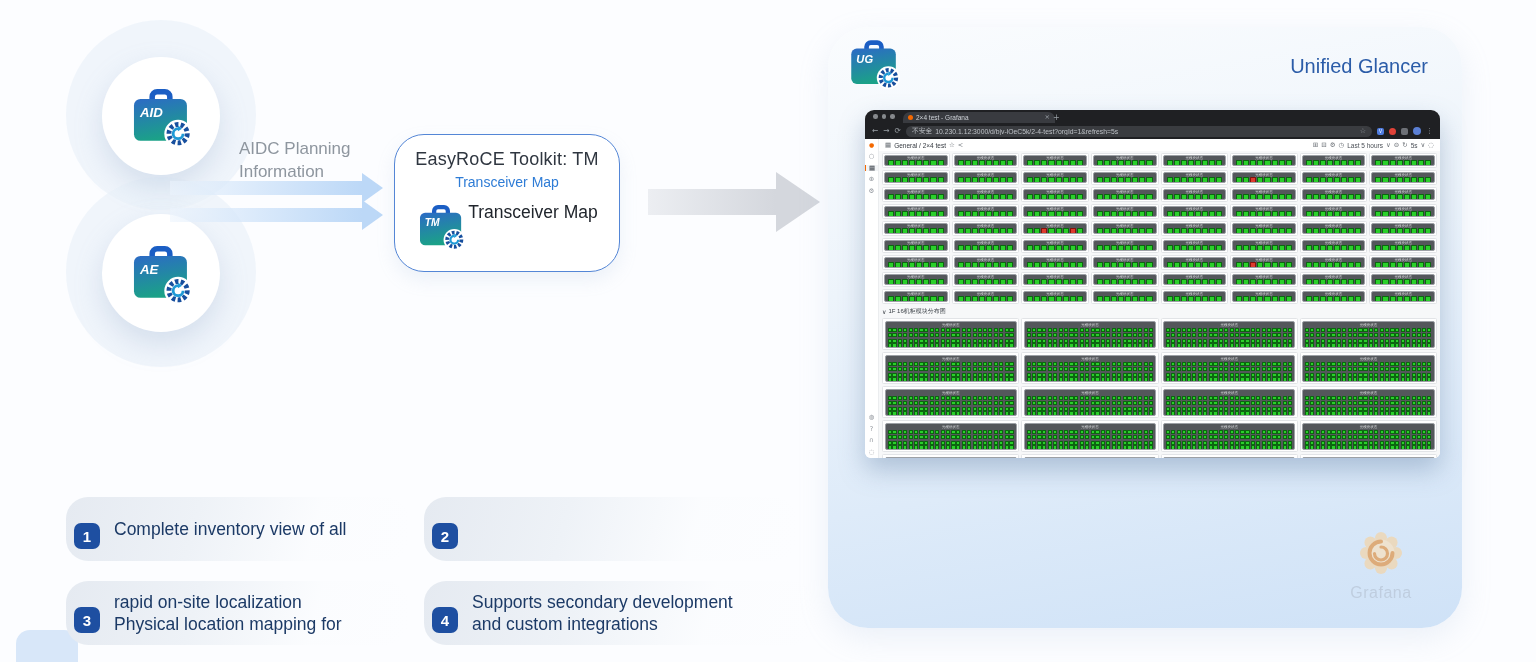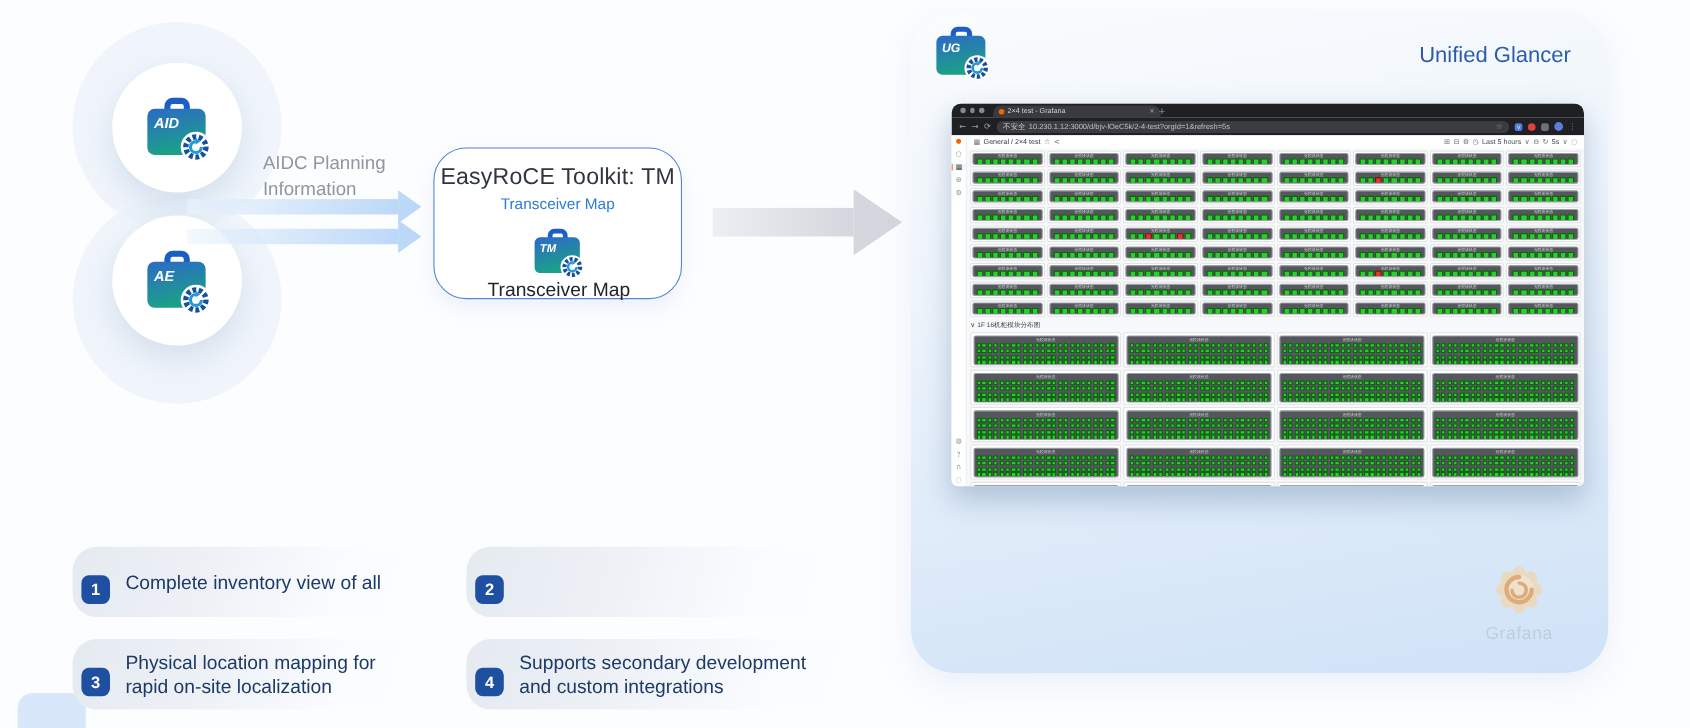--- a/index.html
+++ b/index.html
@@ -24,33 +24,33 @@
   .arrow-label{position:absolute;left:239px;top:137px;font-size:17px;line-height:1.38;color:#8e969f;}
 
   .flow-arrow{position:absolute;left:170px;width:192px;height:14px;
     background:linear-gradient(to right,rgba(236,244,253,.55),#bcd8f7);}
   .flow-arrow:after{content:'';position:absolute;right:-21px;top:-8px;width:0;height:0;
     border-top:15px solid transparent;border-bottom:15px solid transparent;border-left:21px solid #bcd8f7;}
 
   .toolkit-box{position:absolute;left:394px;top:134px;width:226px;height:138px;background:#fff;
     border:1.5px solid #5486d6;border-radius:30px;box-shadow:0 8px 18px rgba(150,175,210,.15);
     display:flex;flex-direction:column;align-items:center;padding-top:14px;box-sizing:border-box;}
-  .toolkit-title{font-size:21px;color:#2f3640;letter-spacing:.2px;}
+  .toolkit-title{font-size:18px;color:#2f3640;letter-spacing:.2px;}
   .toolkit-sub{font-size:14px;color:#2e7cd6;margin-top:4px;}
-  .toolkit-row{display:flex;align-items:center;margin-top:12px;flex-direction:column;}
+  .toolkit-row{display:flex;align-items:flex-start;margin-top:12px;}
   .toolkit-row .bf{width:50px;height:48px;}
   .toolkit-caption{font-size:17.5px;color:#20252c;margin-left:2px;}
 
   .big-arrow{position:absolute;left:648px;top:189px;width:128px;height:26px;
     background:linear-gradient(to right,#eceef2,#d4d7dd);}
   .big-arrow:after{content:'';position:absolute;right:-44px;top:-17px;width:0;height:0;
     border-top:30px solid transparent;border-bottom:30px solid transparent;border-left:44px solid #d4d7dd;}
 
   
-  .ug-panel{position:absolute;left:828px;top:11px;width:634px;height:601px;border-radius:40px;
+  .ug-panel{position:absolute;left:828px;top:27px;width:634px;height:601px;border-radius:40px;
     background:linear-gradient(170deg,#fafcfe 0%,#edf4fb 38%,#cfe2f7 100%);
     box-shadow:0 10px 30px rgba(160,185,215,.18);}
   .ug-icon{position:absolute;left:19px;top:10px;width:54px;height:52px;}
   .ug-title{position:absolute;right:34px;top:28px;font-size:20px;color:#2b5ca8;}
 
   .gf-watermark{position:absolute;right:36px;bottom:26px;width:90px;text-align:center;opacity:.85;}
   .gf-watermark .wm-text{font-size:16px;color:#bccadb;letter-spacing:.5px;margin-top:1px;}
 
   
   .browser{position:absolute;left:37px;top:83px;width:575px;height:348px;border-radius:9px 9px 6px 6px;
@@ -139,21 +139,21 @@
     <path d="M21 14 v-3.5 a4.5 4.5 0 0 1 4.5 -4.5 h7 a4.5 4.5 0 0 1 4.5 4.5 V14" fill="none" stroke="#1b5ec4" stroke-width="5"></path>
     <rect x="4.5" y="12.5" width="48" height="38" rx="6" fill="url(#bfg1)"></rect>
     <text x="10" y="28.5" font-size="12" font-style="italic" font-weight="bold" fill="#ffffff" font-family="Liberation Sans, sans-serif">AID</text>
     <circle cx="44.5" cy="44" r="12.5" fill="#ffffff"></circle>
     <circle cx="44.5" cy="44" r="8.3" fill="none" stroke="#174f9e" stroke-width="4.4" stroke-dasharray="3.1 2.05"></circle>
     <path d="M49 44 a4.5 4.5 0 1 1 -4.5 -4.5" fill="none" stroke="#1f9ad6" stroke-width="2.6"></path>
     <path d="M44.5 36.6 l3.6 2.9 -3.8 2.4 z" fill="#1f9ad6"></path>
   </svg>
     </span>
 </div>
-<div class="src-circle" style="left:102px;top:196px;">
+<div class="src-circle" style="left:102px;top:214px;">
   <span class="bf">
       <svg viewBox="0 0 58 56" style="width:100%;height:100%;display:block">
     <defs>
           <linearGradient id="bfg2" x1="0" y1="0" x2="0.25" y2="1">
       <stop offset="0" stop-color="#2c6ac6"></stop>
             <stop offset="1" stop-color="#1ba188"></stop>
     </linearGradient>
         </defs>
     <path d="M21 14 v-3.5 a4.5 4.5 0 0 1 4.5 -4.5 h7 a4.5 4.5 0 0 1 4.5 4.5 V14" fill="none" stroke="#1b5ec4" stroke-width="5"></path>
     <rect x="4.5" y="12.5" width="48" height="38" rx="6" fill="url(#bfg2)"></rect>
@@ -3863,22 +3863,22 @@
   <span class="ftext">
     <div>Complete inventory view of all</div>
   </span>
 </div>
 <div class="feature" style="left:424px;top:497px;width:372px;">
   <span class="fnum">2</span>
 </div>
 <div class="feature" style="left:66px;top:581px;width:342px;">
   <span class="fnum">3</span>
   <span class="ftext">
+    <div>rapid on-site localization</div>
     <div>Physical location mapping for</div>
-    <div>rapid on-site localization</div>
   </span>
 </div>
 <div class="feature" style="left:424px;top:581px;width:392px;">
   <span class="fnum">4</span>
   <span class="ftext">
     <div>Supports secondary development</div>
     <div>and custom integrations</div>
   </span>
 </div>
 

